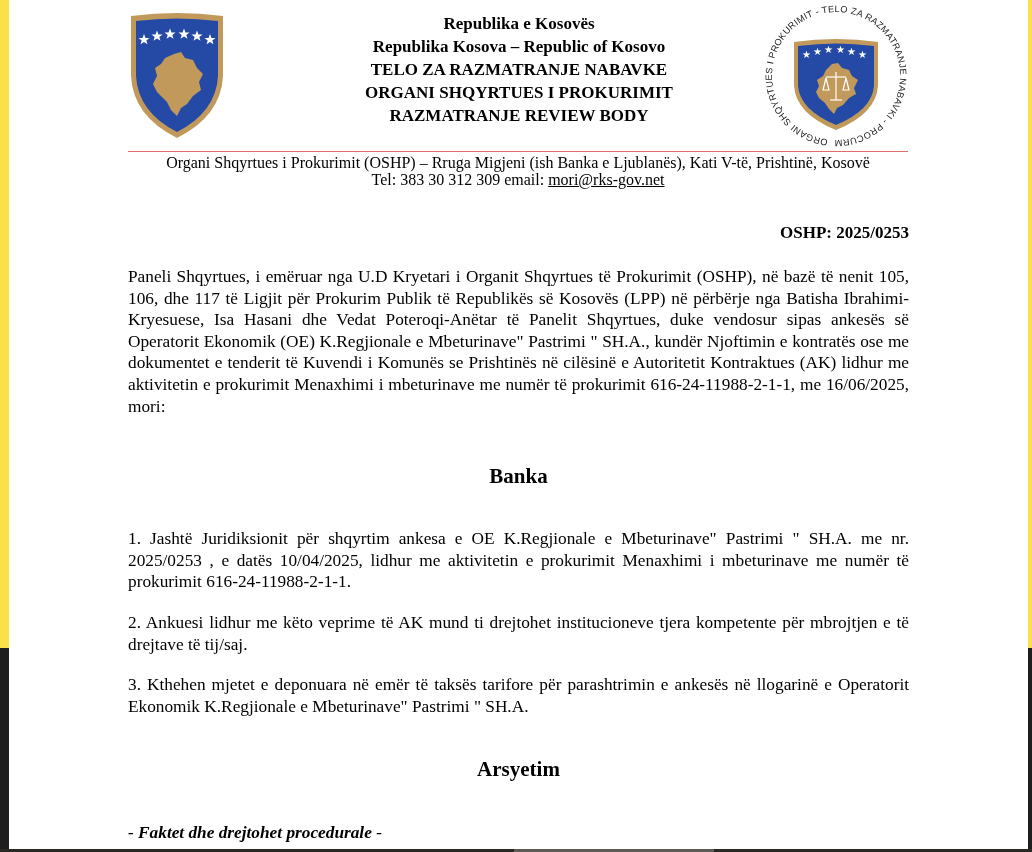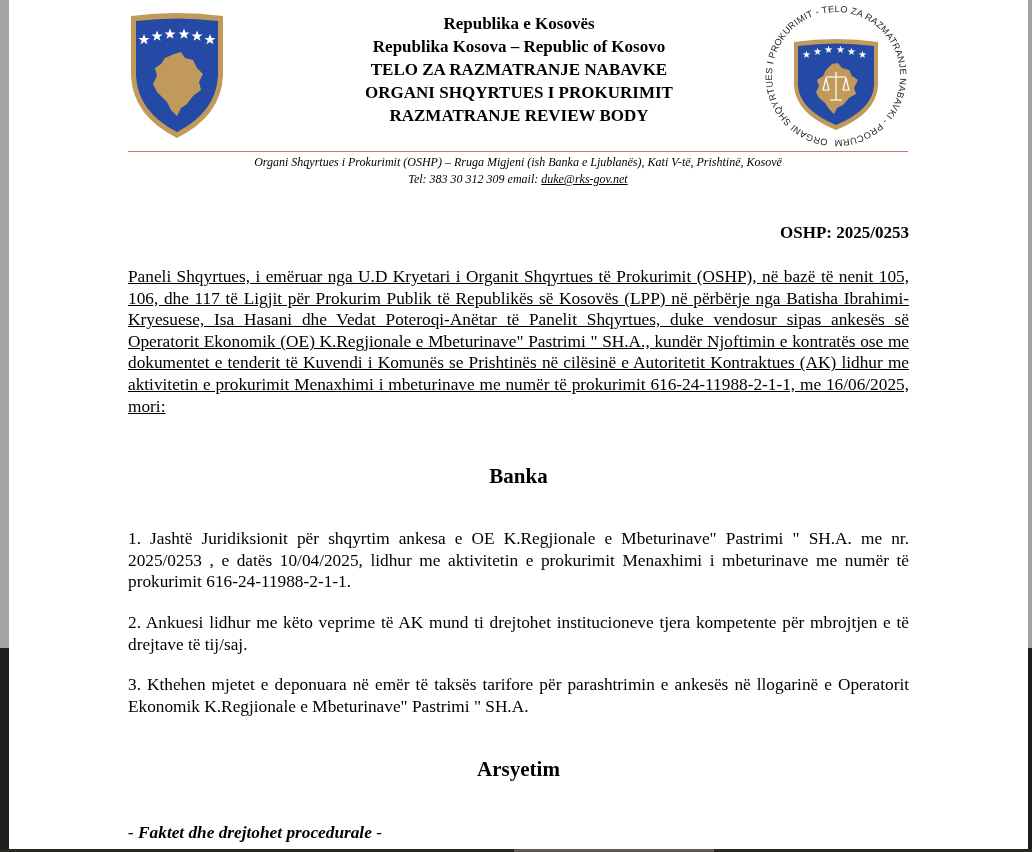--- a/index.html
+++ b/index.html
@@ -7,21 +7,21 @@
     padding: 0;
     width: 1032px;
     height: 852px;
     overflow: hidden;
     background: #1e1e1e;
   }
   .viewer {
     position: relative;
     width: 1032px;
     height: 648px;
-    background: #a3a3a3;
+    background: #fde047;
   }
   .page {
     position: absolute;
     left: 9px;
     top: 0;
     width: 1019px;
     height: 849px;
     background: #ffffff;
     overflow: hidden;
     font-family: "Liberation Serif", "DejaVu Serif", serif;
@@ -78,23 +78,22 @@
     height: 1px;
     background: #d9534f;
     opacity: 0.85;
   }
   .address {
     position: absolute;
     left: 119px;
     top: 154px;
     width: 780px;
     text-align: center;
-    font-size: 12px;
+    font-size: 16px;
     line-height: 17px;
-    font-style: italic;
   }
   .address .email { text-decoration: underline; color: #000; }
 
   .ref-number {
     position: absolute;
     right: 119px;
     top: 208px;
     font-weight: bold;
     font-size: 17px;
     margin-top: 15px;
@@ -102,21 +101,20 @@
 
   
   .body {
     position: absolute;
     left: 119px;
     top: 266px;
     width: 781px;
     font-size: 17.3px;
     line-height: 21.6px;
     text-align: justify;
-    text-decoration: underline;
   }
   .para { margin: 0; }
   .section-title {
     text-align: center;
     font-weight: bold;
     font-size: 21px;
     line-height: 24px;
   }
   .t-vendim { position: absolute; left: 0; top: 198px; width: 781px; }
   .d1 { position: absolute; left: 0; top: 262px; width: 781px; }
@@ -184,21 +182,21 @@
         <path d="M77 88 L80 76 L83 88 Z"></path>
         <path d="M97 88 L100 76 L103 88 Z"></path>
         <line x1="84" y1="98" x2="96" y2="98"></line>
       </g>
     </svg>
 
     <div class="red-rule"></div>
 
     <div class="address">
       <div>Organi Shqyrtues i Prokurimit (OSHP) – Rruga Migjeni (ish Banka e Ljublanës), Kati V-të, Prishtinë, Kosovë</div>
-      <div><span>Tel: 383 30 312 309 email: </span><a class="email">duke@rks-gov.net</a></div>
+      <div><span>Tel: 383 30 312 309 email: </span><a class="email">mori@rks-gov.net</a></div>
     </div>
 
     <div class="ref-number">OSHP: 2025/0253</div>
 
     <div class="body">
       <p class="para">Paneli Shqyrtues, i emëruar nga U.D Kryetari i Organit Shqyrtues të Prokurimit (OSHP), në bazë të nenit 105, 106, dhe 117 të Ligjit për Prokurim Publik të Republikës së Kosovës (LPP) në përbërje nga Batisha Ibrahimi-Kryesuese, Isa Hasani dhe Vedat Poteroqi-Anëtar të Panelit Shqyrtues, duke vendosur sipas ankesës së Operatorit Ekonomik (OE) K.Regjionale e Mbeturinave" Pastrimi " SH.A., kundër Njoftimin e kontratës ose me dokumentet e tenderit të Kuvendi i Komunës se Prishtinës në cilësinë e Autoritetit Kontraktues (AK) lidhur me aktivitetin e prokurimit Menaxhimi i mbeturinave me numër të prokurimit 616-24-11988-2-1-1, me 16/06/2025, mori:</p>
 
       <div class="section-title t-vendim">Banka</div>
 
       <p class="para d1">1. Jashtë Juridiksionit për shqyrtim ankesa e OE K.Regjionale e Mbeturinave" Pastrimi " SH.A. me nr. 2025/0253 , e datës 10/04/2025, lidhur me aktivitetin e prokurimit Menaxhimi i mbeturinave me numër të prokurimit 616-24-11988-2-1-1.</p>

